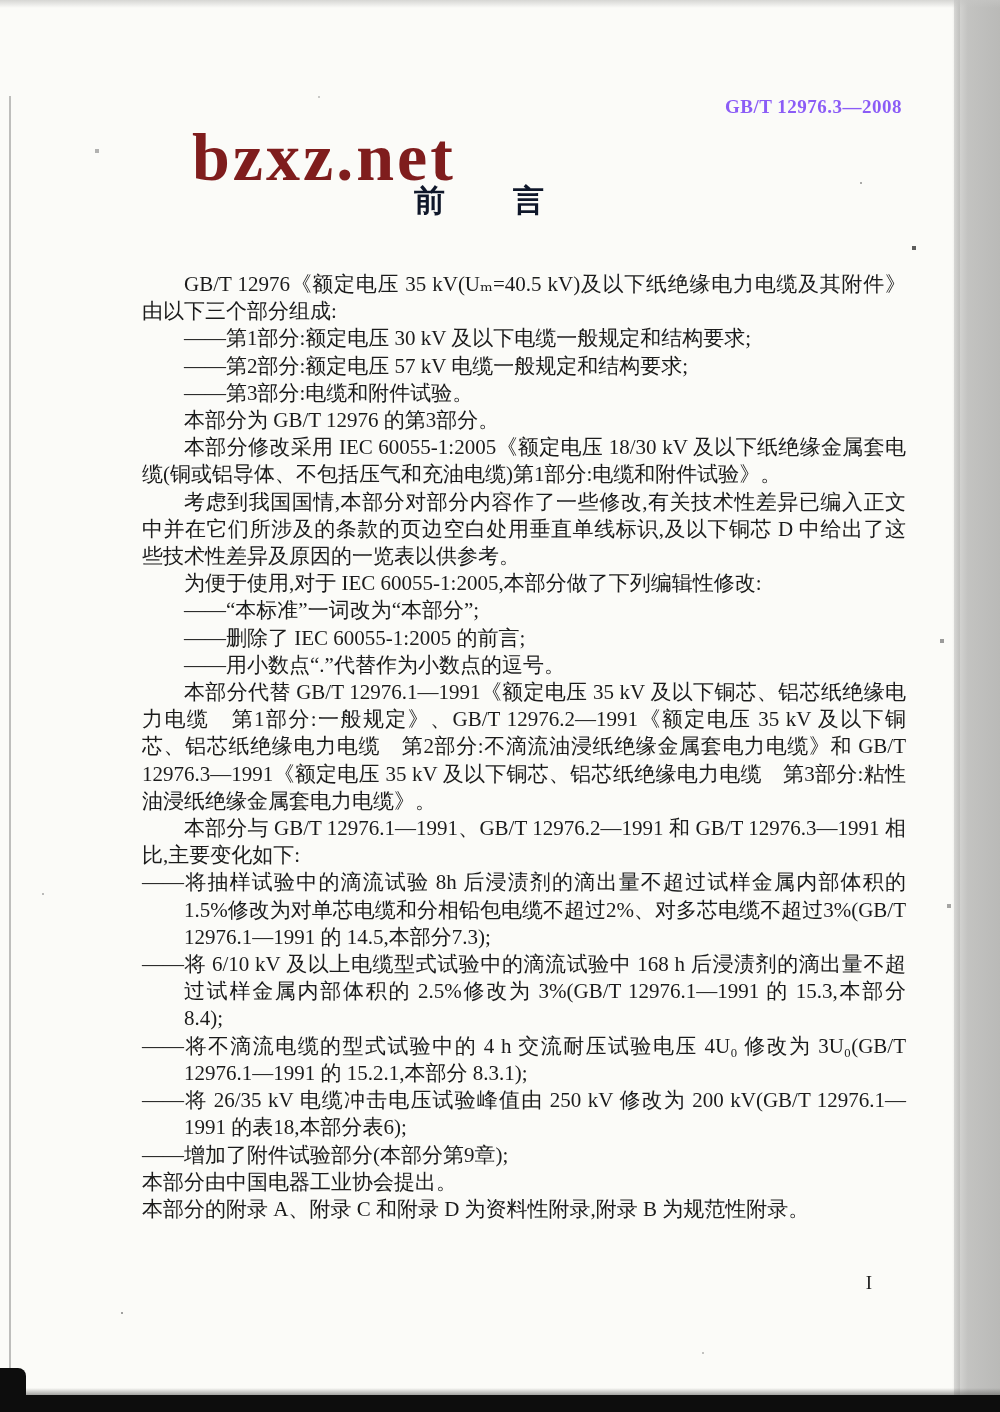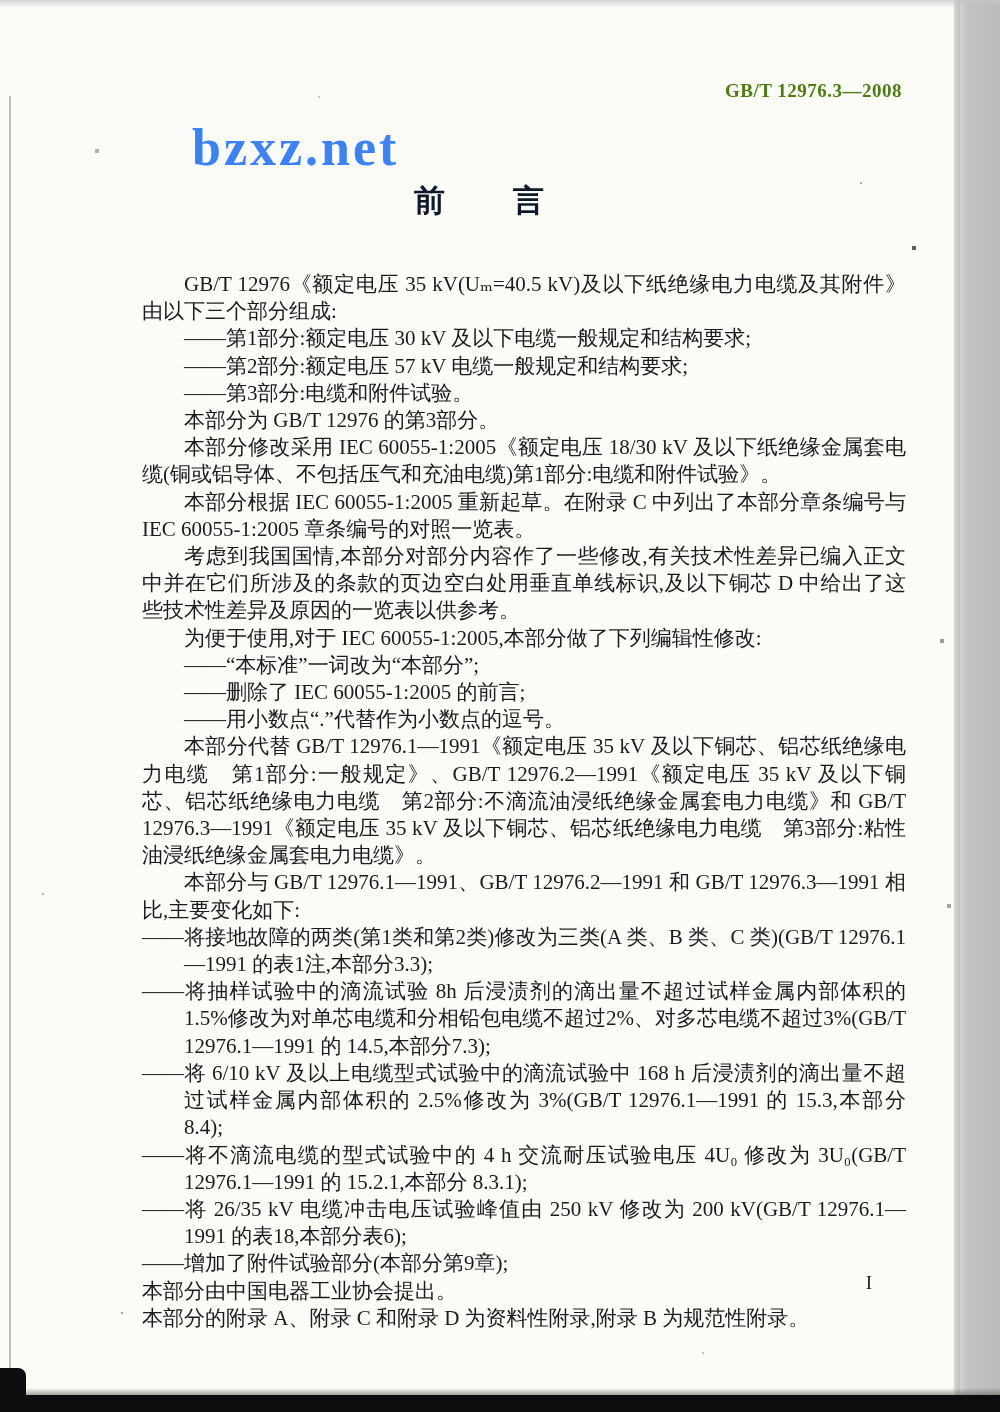--- a/index.html
+++ b/index.html
@@ -50,28 +50,28 @@
       860px 182px 0 0 rgba(70,70,70,.45),
       941px 640px 0 1px rgba(60,60,60,.5),
       948px 905px 0 1px rgba(60,60,60,.45),
       121px 1312px 0 0 rgba(70,70,70,.5),
       42px 893px 0 0 rgba(90,90,90,.4),
       702px 1352px 0 0 rgba(90,90,90,.35),
       318px 96px 0 0 rgba(110,110,110,.35);
   }
   
   .std-number{
-    position:absolute;top:80px;right:98px;
+    position:absolute;top:96px;right:98px;
     font-size:19px;font-weight:bold;letter-spacing:.5px;
-    color:#4d7c0f;
+    color:#8b5cf6;
   }
   .watermark{
     position:absolute;top:118px;left:192px;
-    font-size:52px;font-weight:bold;letter-spacing:3px;
-    color:#3b82f6;
+    font-size:68px;font-weight:bold;letter-spacing:3px;
+    color:#7f1d1d;
     user-select:none;
     z-index:0;
   }
   .doc-title{
     position:absolute;top:180px;left:0;width:960px;
     text-align:center;
     font-size:31px;font-weight:bold;letter-spacing:2px;
     color:#0f172a;
     z-index:1;
     margin:0;
@@ -113,29 +113,27 @@
 
   <h1 class="doc-title">前　　言</h1>
 
   <div class="doc-body">
       <div class="para indent">GB/T 12976《额定电压 35 kV(Uₘ=40.5 kV)及以下纸绝缘电力电缆及其附件》由以下三个部分组成:</div>
       <div class="para dash-indent">——第1部分:额定电压 30 kV 及以下电缆一般规定和结构要求;</div>
       <div class="para dash-indent">——第2部分:额定电压 57 kV 电缆一般规定和结构要求;</div>
       <div class="para dash-indent">——第3部分:电缆和附件试验。</div>
       <div class="para indent">本部分为 GB/T 12976 的第3部分。</div>
       <div class="para indent">本部分修改采用 IEC 60055-1:2005《额定电压 18/30 kV 及以下纸绝缘金属套电缆(铜或铝导体、不包括压气和充油电缆)第1部分:电缆和附件试验》。</div>
-      <div class="para indent">本部分根据 IEC 60055-1:2005 重新起草。在附录 C 中列出了本部分章条编号与 IEC 60055-1:2005 章条编号的对照一览表。</div>
       <div class="para indent">考虑到我国国情,本部分对部分内容作了一些修改,有关技术性差异已编入正文中并在它们所涉及的条款的页边空白处用垂直单线标识,及以下铜芯 D 中给出了这些技术性差异及原因的一览表以供参考。</div>
       <div class="para indent">为便于使用,对于 IEC 60055-1:2005,本部分做了下列编辑性修改:</div>
       <div class="para dash-indent">——“本标准”一词改为“本部分”;</div>
       <div class="para dash-indent">——删除了 IEC 60055-1:2005 的前言;</div>
       <div class="para dash-indent">——用小数点“.”代替作为小数点的逗号。</div>
       <div class="para indent">本部分代替 GB/T 12976.1—1991《额定电压 35 kV 及以下铜芯、铝芯纸绝缘电力电缆　第1部分:一般规定》、GB/T 12976.2—1991《额定电压 35 kV 及以下铜芯、铝芯纸绝缘电力电缆　第2部分:不滴流油浸纸绝缘金属套电力电缆》和 GB/T 12976.3—1991《额定电压 35 kV 及以下铜芯、铝芯纸绝缘电力电缆　第3部分:粘性油浸纸绝缘金属套电力电缆》。</div>
       <div class="para indent">本部分与 GB/T 12976.1—1991、GB/T 12976.2—1991 和 GB/T 12976.3—1991 相比,主要变化如下:</div>
-      <div class="para dash-hang">——将接地故障的两类(第1类和第2类)修改为三类(A 类、B 类、C 类)(GB/T 12976.1—1991 的表1注,本部分3.3);</div>
       <div class="para dash-hang">——将抽样试验中的滴流试验 8h 后浸渍剂的滴出量不超过试样金属内部体积的 1.5%修改为对单芯电缆和分相铅包电缆不超过2%、对多芯电缆不超过3%(GB/T 12976.1—1991 的 14.5,本部分7.3);</div>
       <div class="para dash-hang">——将 6/10 kV 及以上电缆型式试验中的滴流试验中 168 h 后浸渍剂的滴出量不超过试样金属内部体积的 2.5%修改为 3%(GB/T 12976.1—1991 的 15.3,本部分 8.4);</div>
       <div class="para dash-hang">——将不滴流电缆的型式试验中的 4 h 交流耐压试验电压 4U₀ 修改为 3U₀(GB/T 12976.1—1991 的 15.2.1,本部分 8.3.1);</div>
       <div class="para dash-hang">——将 26/35 kV 电缆冲击电压试验峰值由 250 kV 修改为 200 kV(GB/T 12976.1—1991 的表18,本部分表6);</div>
       <div class="para dash-hang">——增加了附件试验部分(本部分第9章);</div>
       <div class="para flush">本部分由中国电器工业协会提出。</div>
       <div class="para flush">本部分的附录 A、附录 C 和附录 D 为资料性附录,附录 B 为规范性附录。</div>
     </div>
 
   <div class="page-number">I</div>

